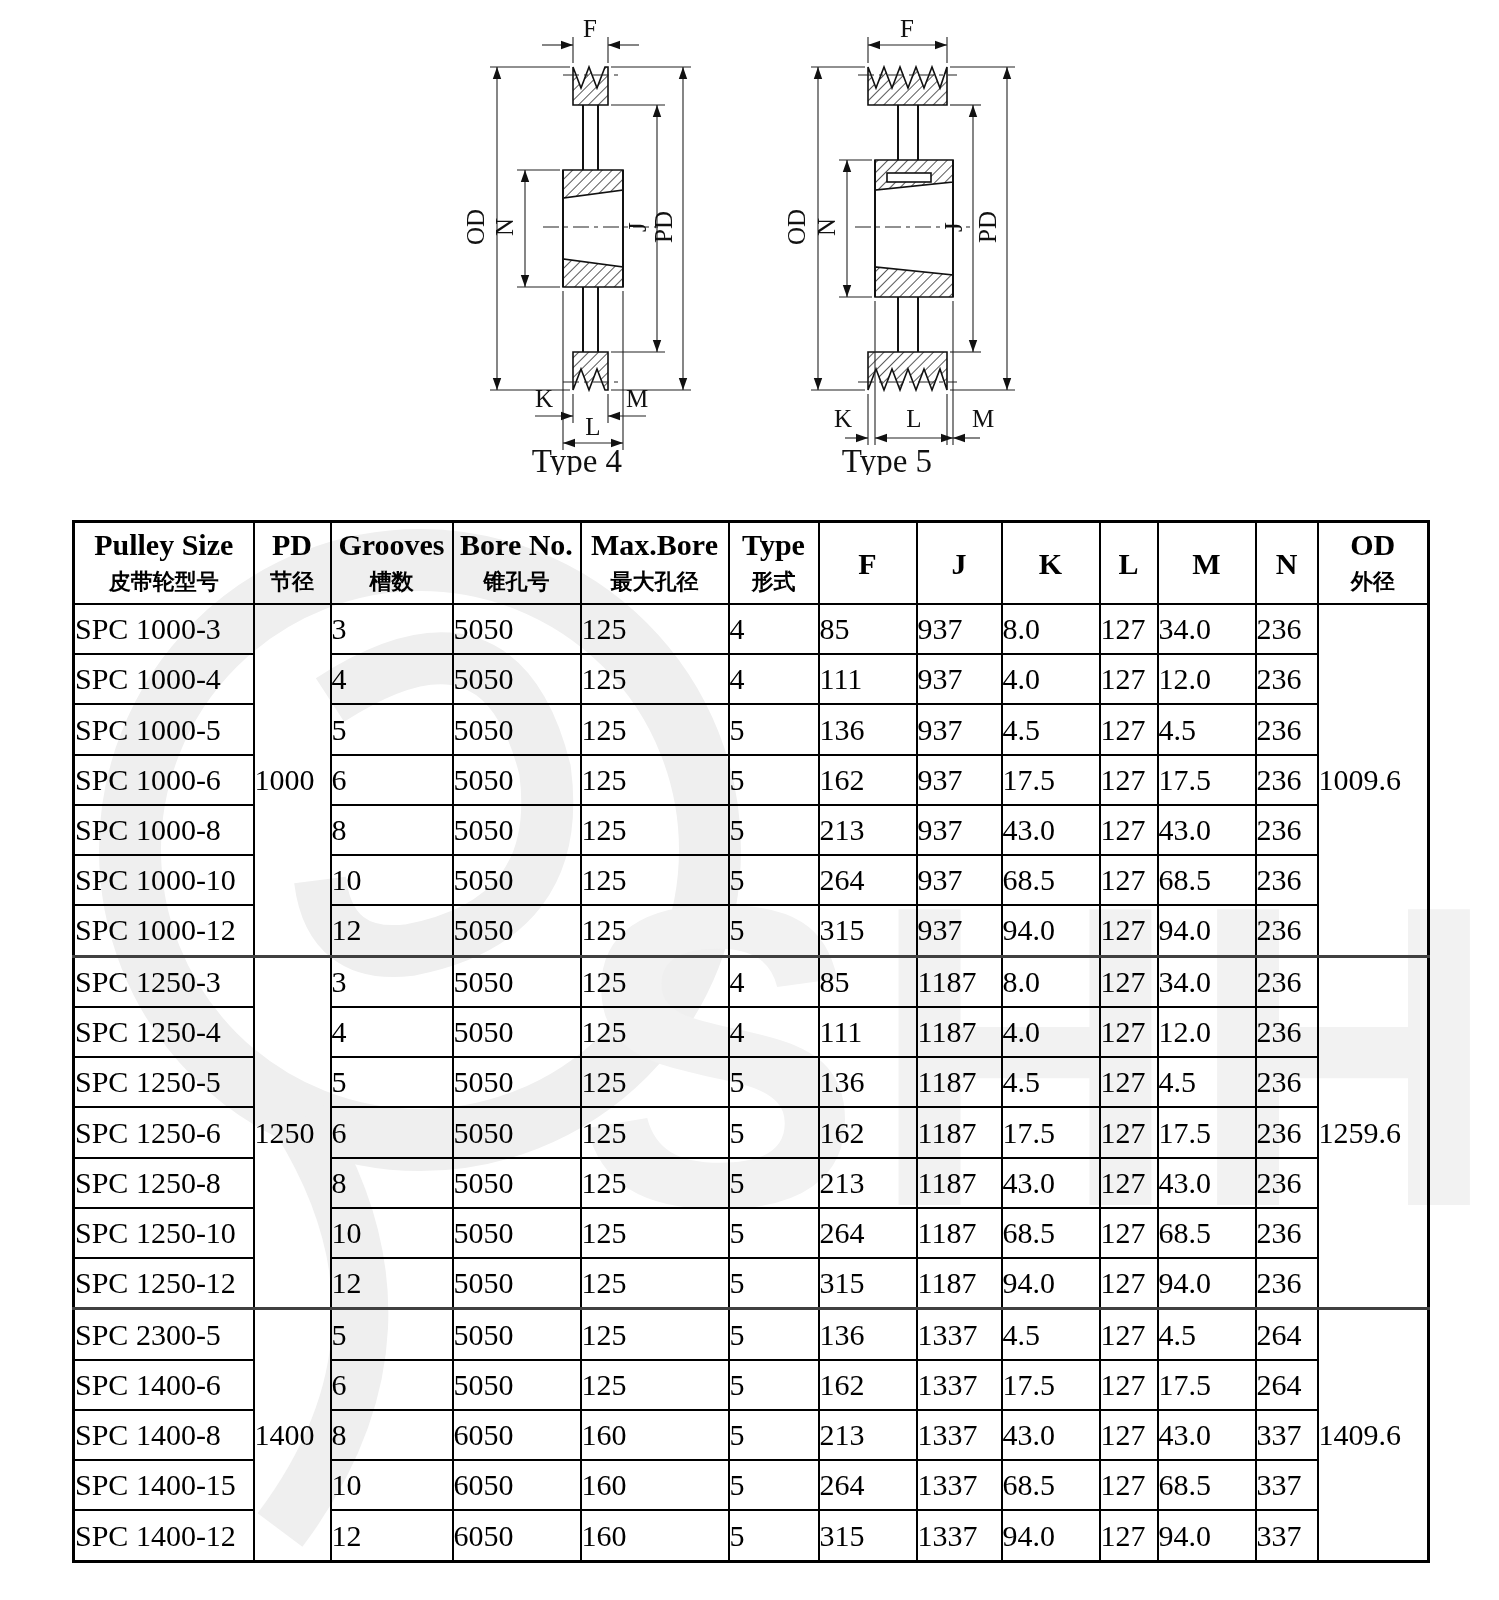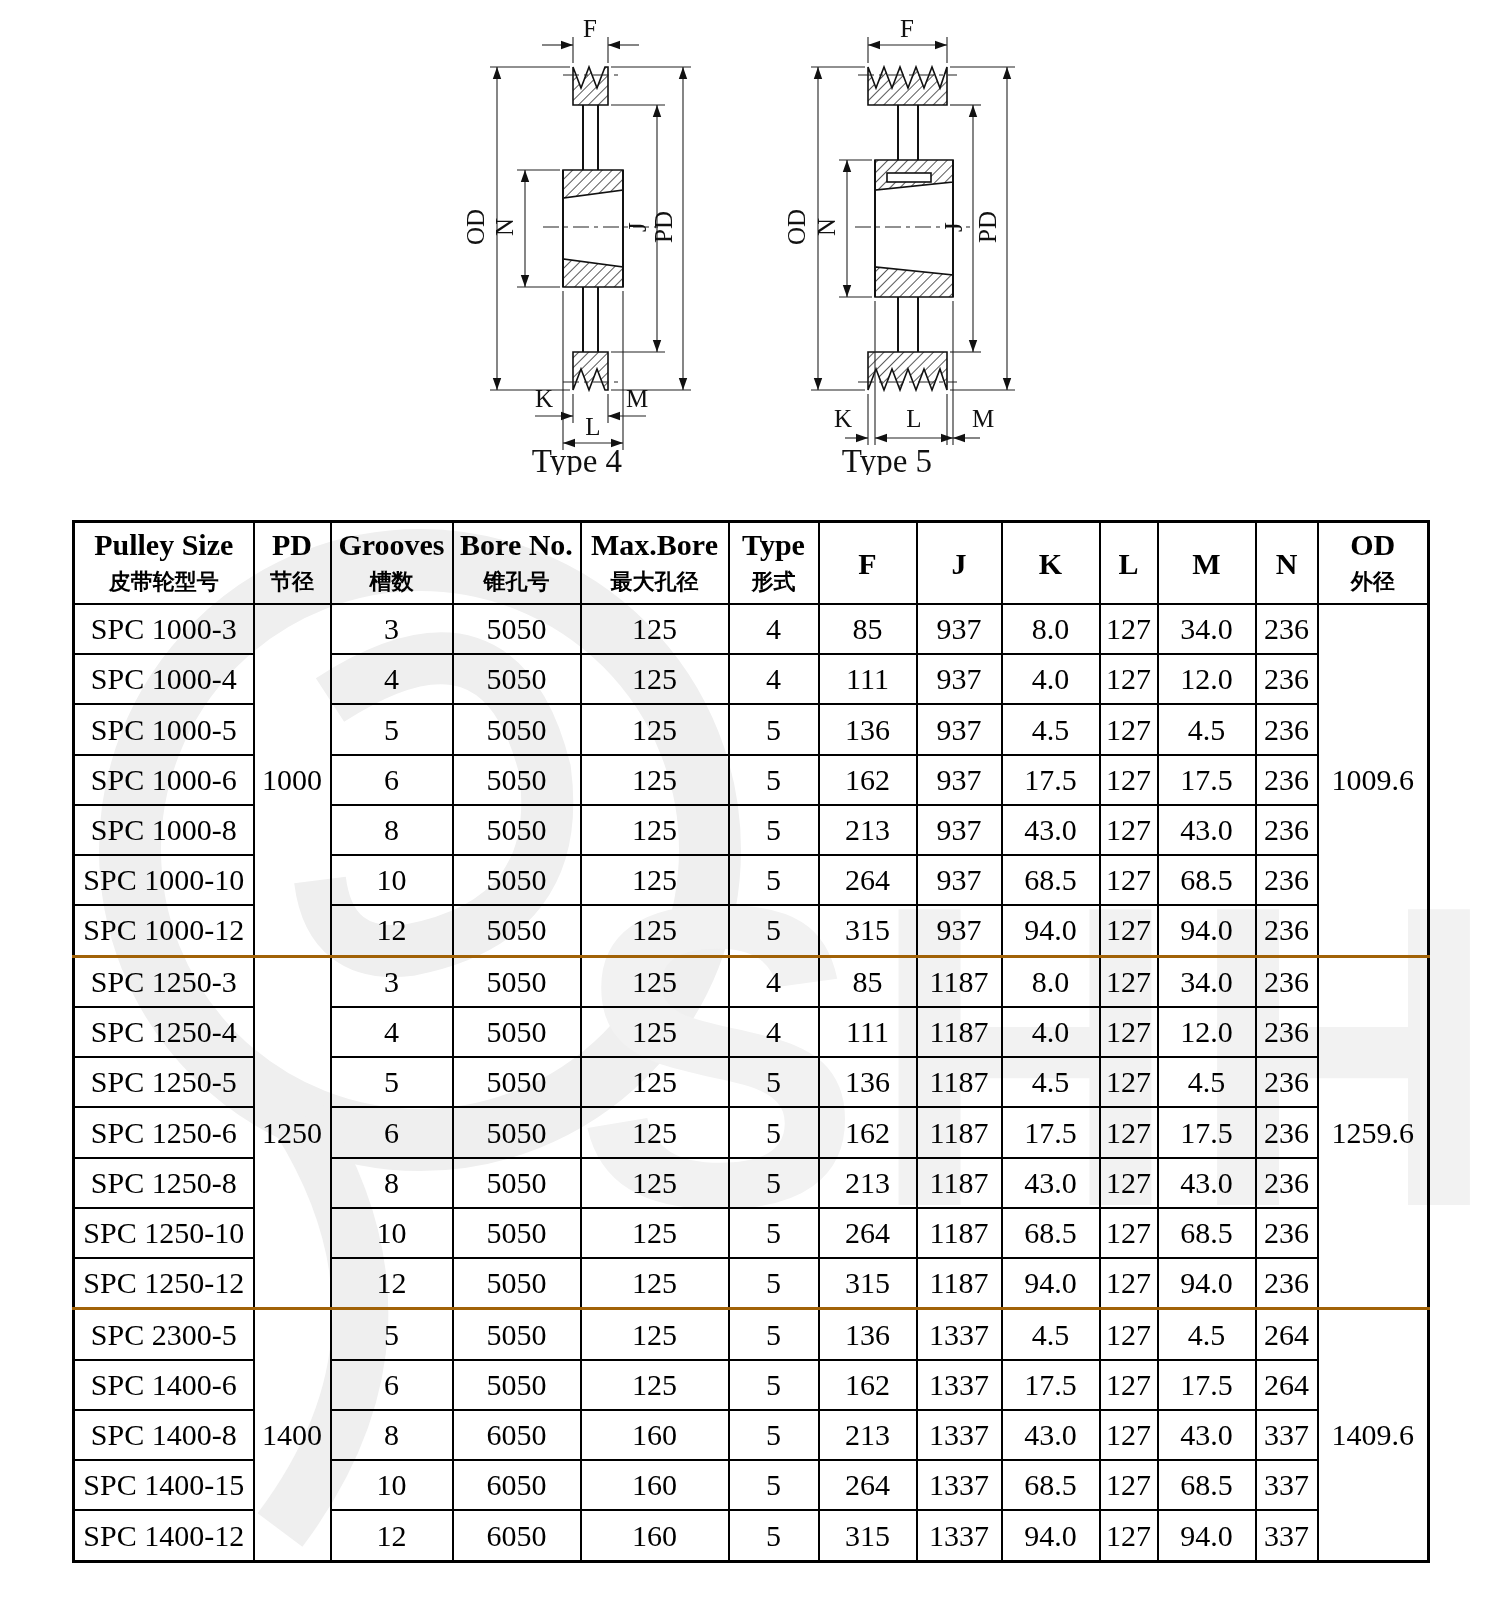--- a/index.html
+++ b/index.html
@@ -17,32 +17,32 @@
   .caption{font-size:33px;}
   .outline{fill:none;stroke:#111;stroke-width:2;}
   .hatched{stroke:#111;stroke-width:1.6;}
   .thin{stroke:#222;stroke-width:1.1;fill:none;}
   .cline{stroke:#222;stroke-width:1.1;fill:none;stroke-dasharray:16 5 4 5;}
   
   table.spec{
     position:absolute;left:72px;top:520px;z-index:1;
     width:1355px;height:1043px;
     border-collapse:collapse;table-layout:fixed;
-    text-align:center;font-size:30px;
+    font-size:30px;
     background:transparent;
     padding-left:42px;
   }
   table.spec th,table.spec td{
     border:2px solid #000;padding:0;vertical-align:middle;
     background:transparent;overflow:hidden;
   }
   table.spec{border:3px solid #000;}
   table.spec thead th{height:80px;font-weight:bold;line-height:37px;font-size:30px;}
   table.spec thead .zh{font-size:22px;}
-  table.spec tbody tr.group-start td{border-top:3px solid #a16207;}
+  table.spec tbody tr.group-start td{border-top:3px solid #404040;}
 </style>
 </head>
 <body>
 
 <svg class="watermark" width="1499" height="1600" viewBox="0 0 1499 1600" aria-hidden="true">
   <circle cx="420" cy="850" r="290" fill="none" stroke="#efefef" stroke-width="62"></circle>
   <path d="M330,700 Q500,590 545,770 Q565,920 410,950 Q330,960 320,880" fill="none" stroke="#efefef" stroke-width="52"></path>
   <path d="M300,1120 Q430,1330 280,1530" fill="none" stroke="#efefef" stroke-width="56"></path>
   <text x="575" y="1205" font-family="Liberation Sans, sans-serif" font-weight="bold" font-size="430" letter-spacing="8" fill="#f2f2f2">SHHT</text>
 </svg>

